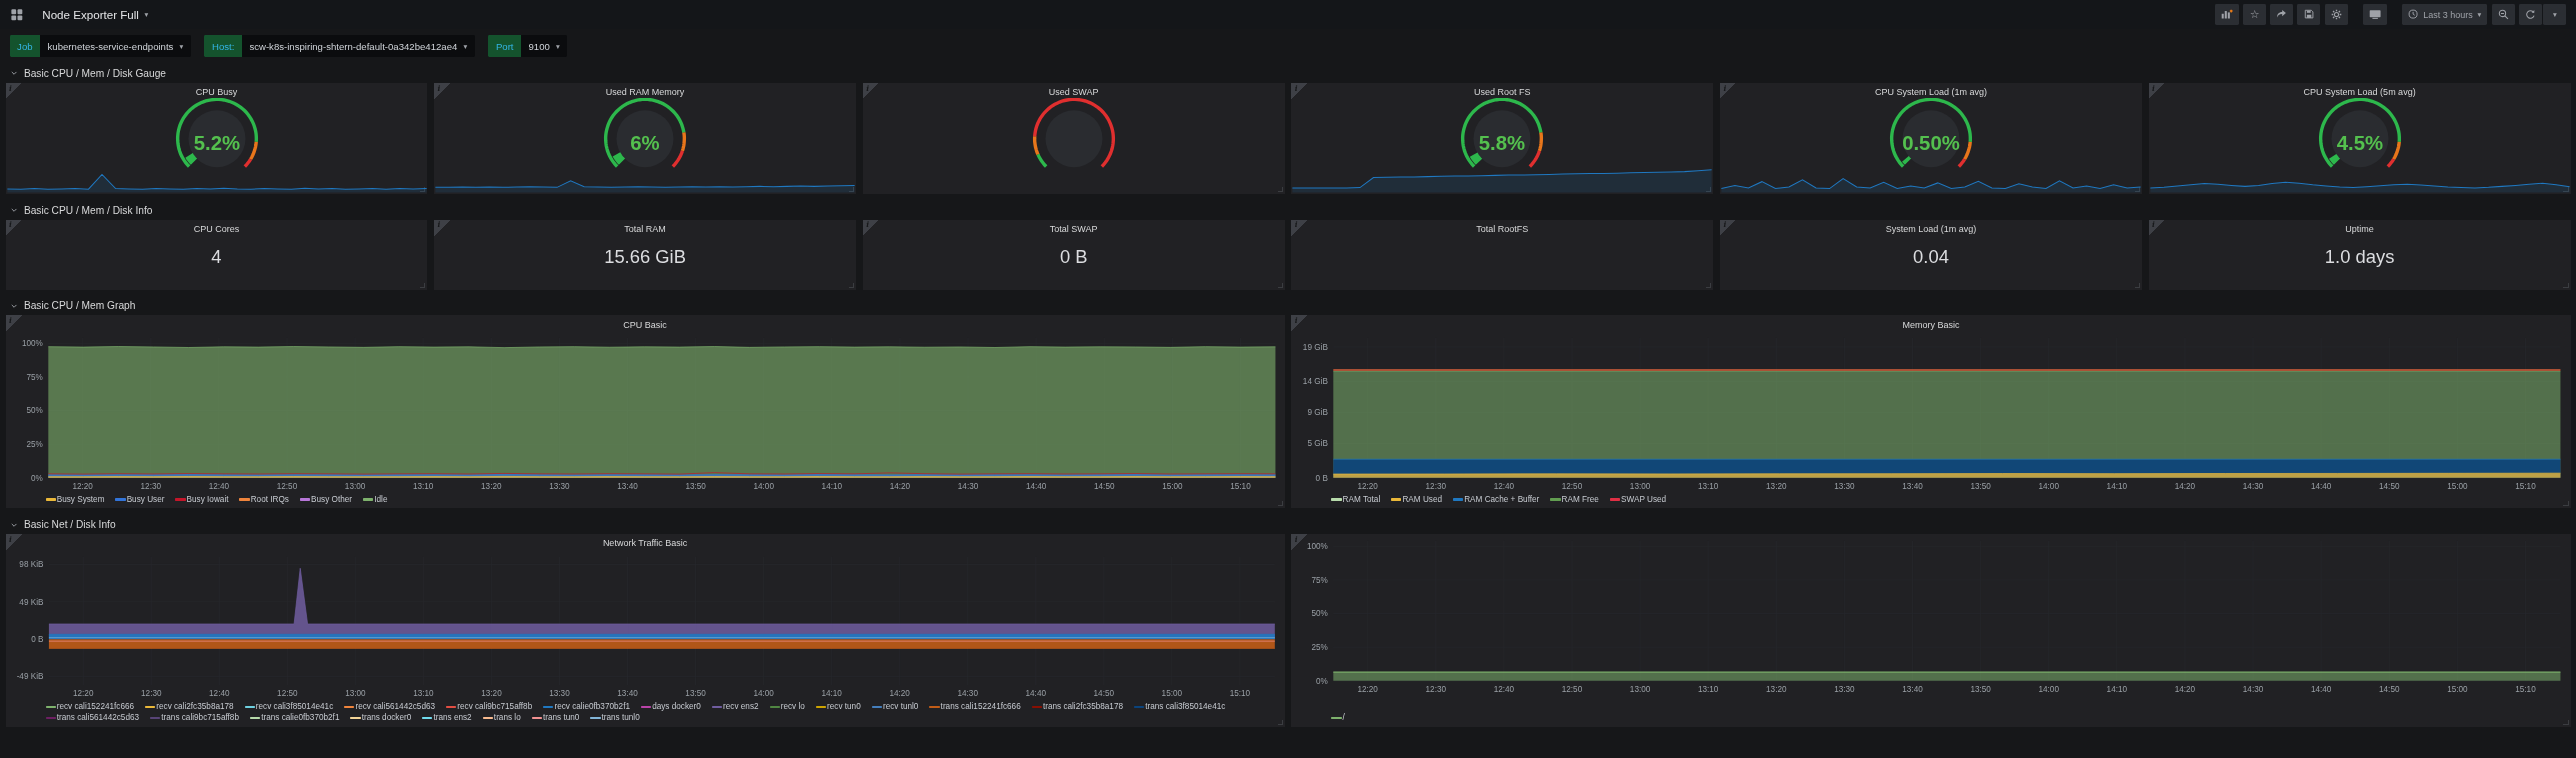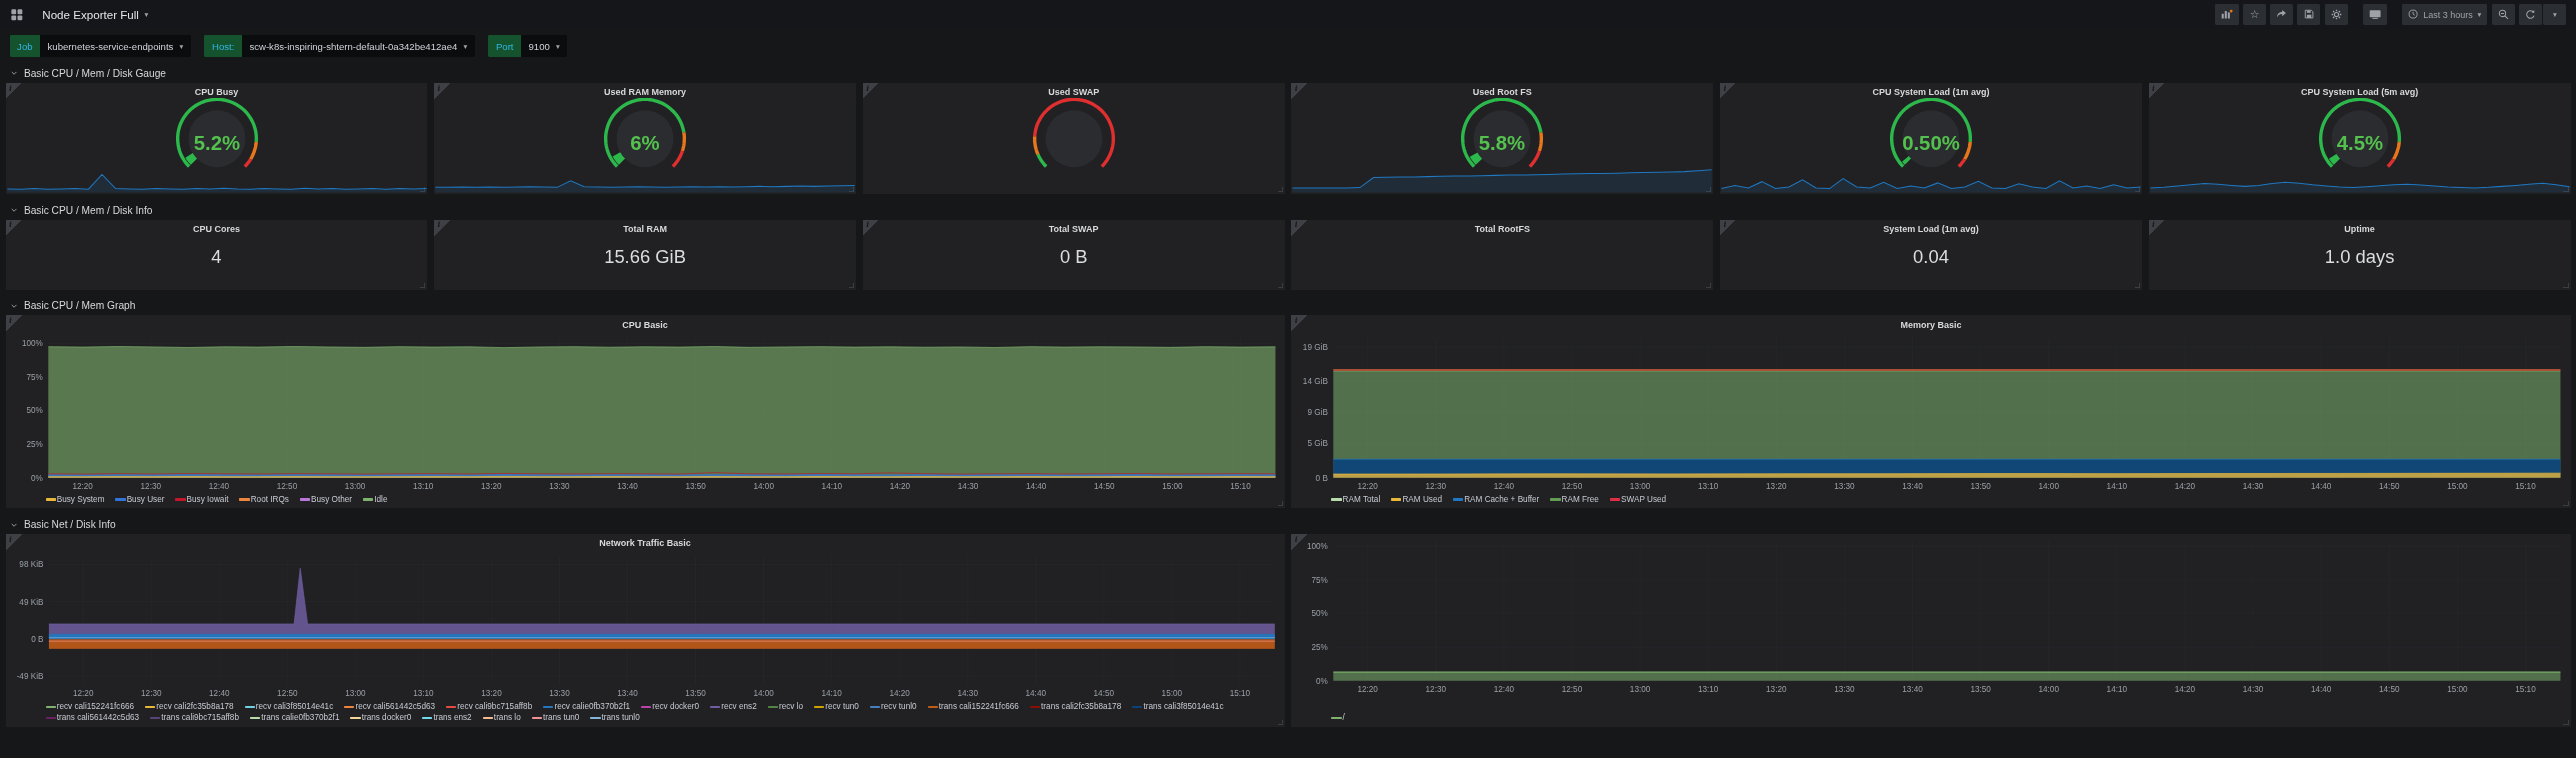--- a/index.html
+++ b/index.html
@@ -29,21 +29,21 @@
   
   .section{display:flex;align-items:center;gap:6.1px;padding:3.4px 9.6px;height:19px;
     font-size:10.2px;font-weight:500;color:#d8d9da;cursor:pointer}
   .section svg{stroke:#9fa2a8;fill:none;stroke-width:1.6}
 
   
   .row{display:flex;gap:6.8px;padding:0 5.5px;margin-bottom:6.8px}
   .panel{background:#212124;position:relative;flex:1;overflow:hidden}
   .panel::after{content:"";position:absolute;right:2px;bottom:2px;width:4.1px;height:4.1px;
     border-right:1.4px solid #47494e;border-bottom:1.4px solid #47494e;opacity:.7}
-  .panel-title{text-align:center;font-size:9px;color:#d8d9da;padding:4.1px 0 1.4px;font-weight:700;cursor:pointer}
+  .panel-title{text-align:center;font-size:9px;color:#d8d9da;padding:4.1px 0 1.4px;font-weight:400;cursor:pointer}
   .info-corner{position:absolute;top:0;left:0;width:16.4px;height:16.4px;z-index:3;
     background:linear-gradient(135deg,#3e4046 50%,transparent 50%);
     font:italic bold 7.5px "DejaVu Serif",serif;color:#17181a;padding:0.7px 0 0 3.4px;cursor:pointer}
 
   .gauge-panel{height:111px}
   .gauge{height:76px;position:relative;z-index:2}
   .spark{position:absolute;left:0;right:0;bottom:0;height:36px;z-index:1}
 
   .stat-panel{height:70px}
   .stat-value{margin-top:11px;font-size:18.4px;text-align:center;font-weight:500;color:#dcdde0}
@@ -589,21 +589,21 @@
         <span class="li">
           <span class="sw" style="background: rgb(226, 77, 66);"></span>
           <span>recv cali9bc715aff8b</span>
         </span>
         <span class="li">
           <span class="sw" style="background: rgb(31, 120, 193);"></span>
           <span>recv calie0fb370b2f1</span>
         </span>
         <span class="li">
           <span class="sw" style="background: rgb(186, 67, 169);"></span>
-          <span>recv docker0</span>
+          <span>days docker0</span>
         </span>
         <span class="li">
           <span class="sw" style="background: rgb(112, 93, 160);"></span>
           <span>recv ens2</span>
         </span>
         <span class="li">
           <span class="sw" style="background: rgb(80, 134, 66);"></span>
           <span>recv lo</span>
         </span>
         <span class="li">

